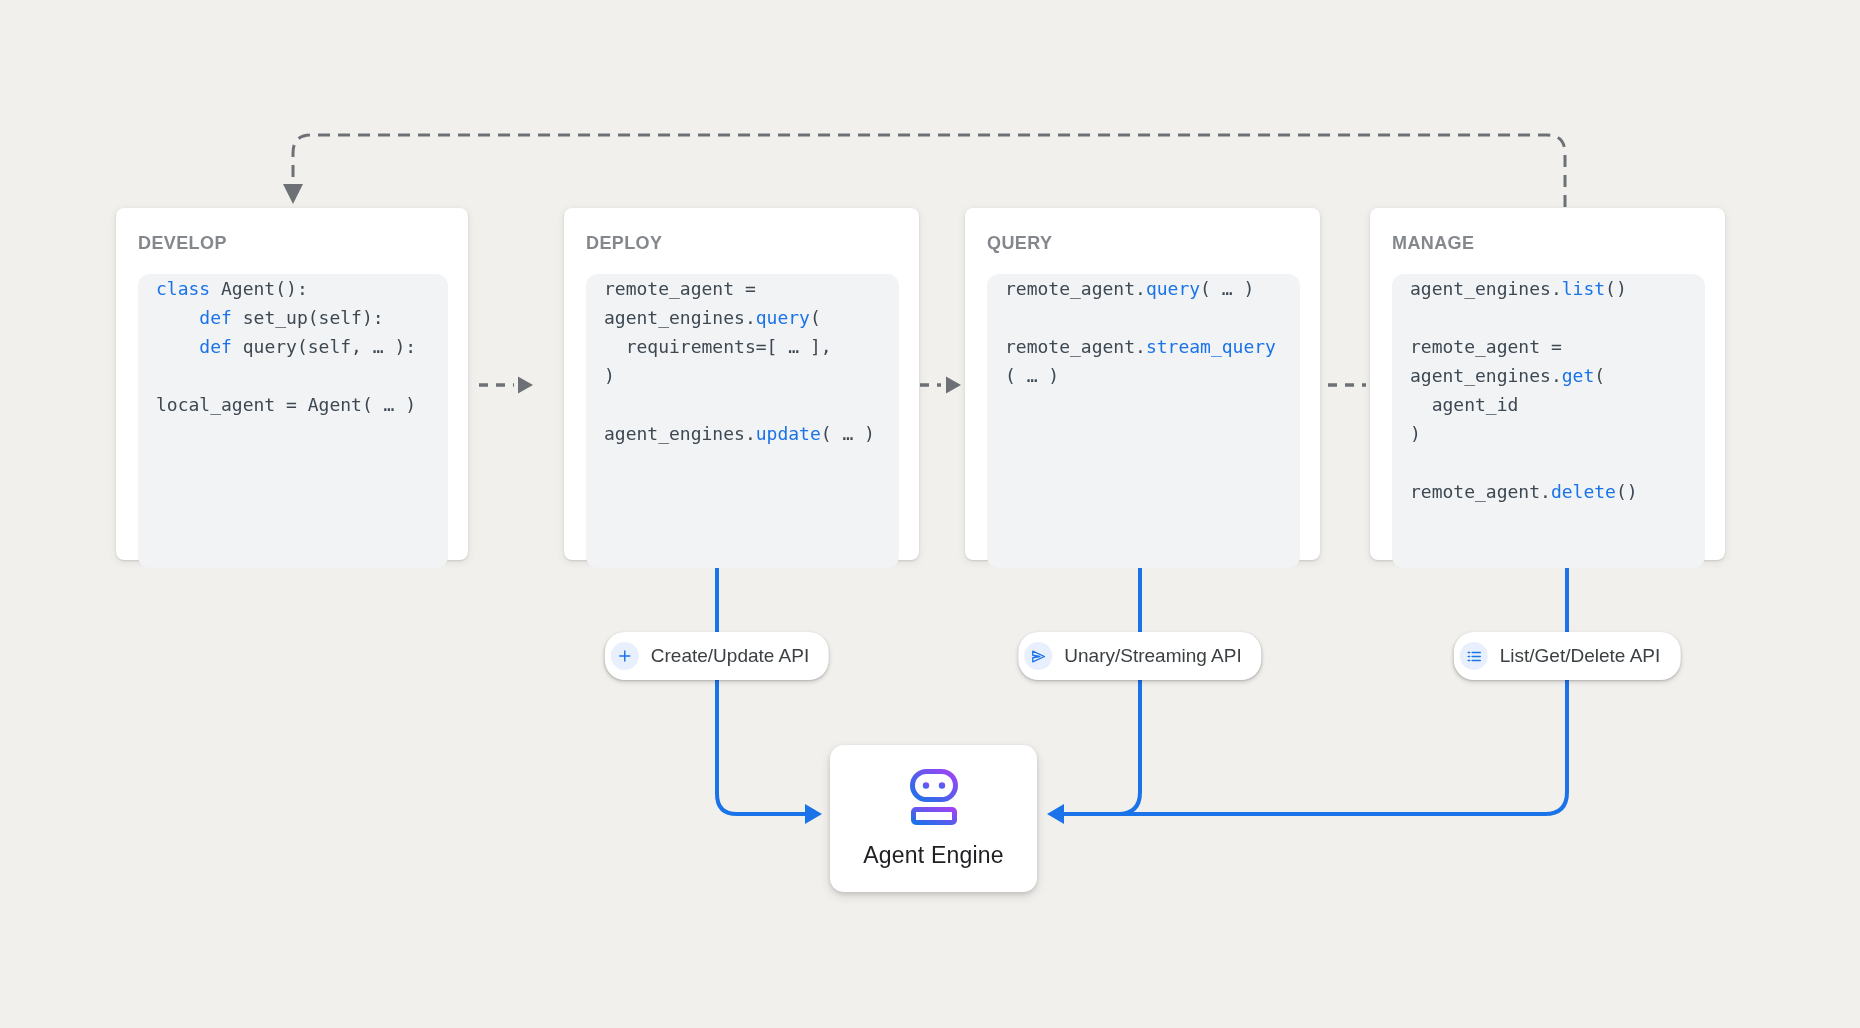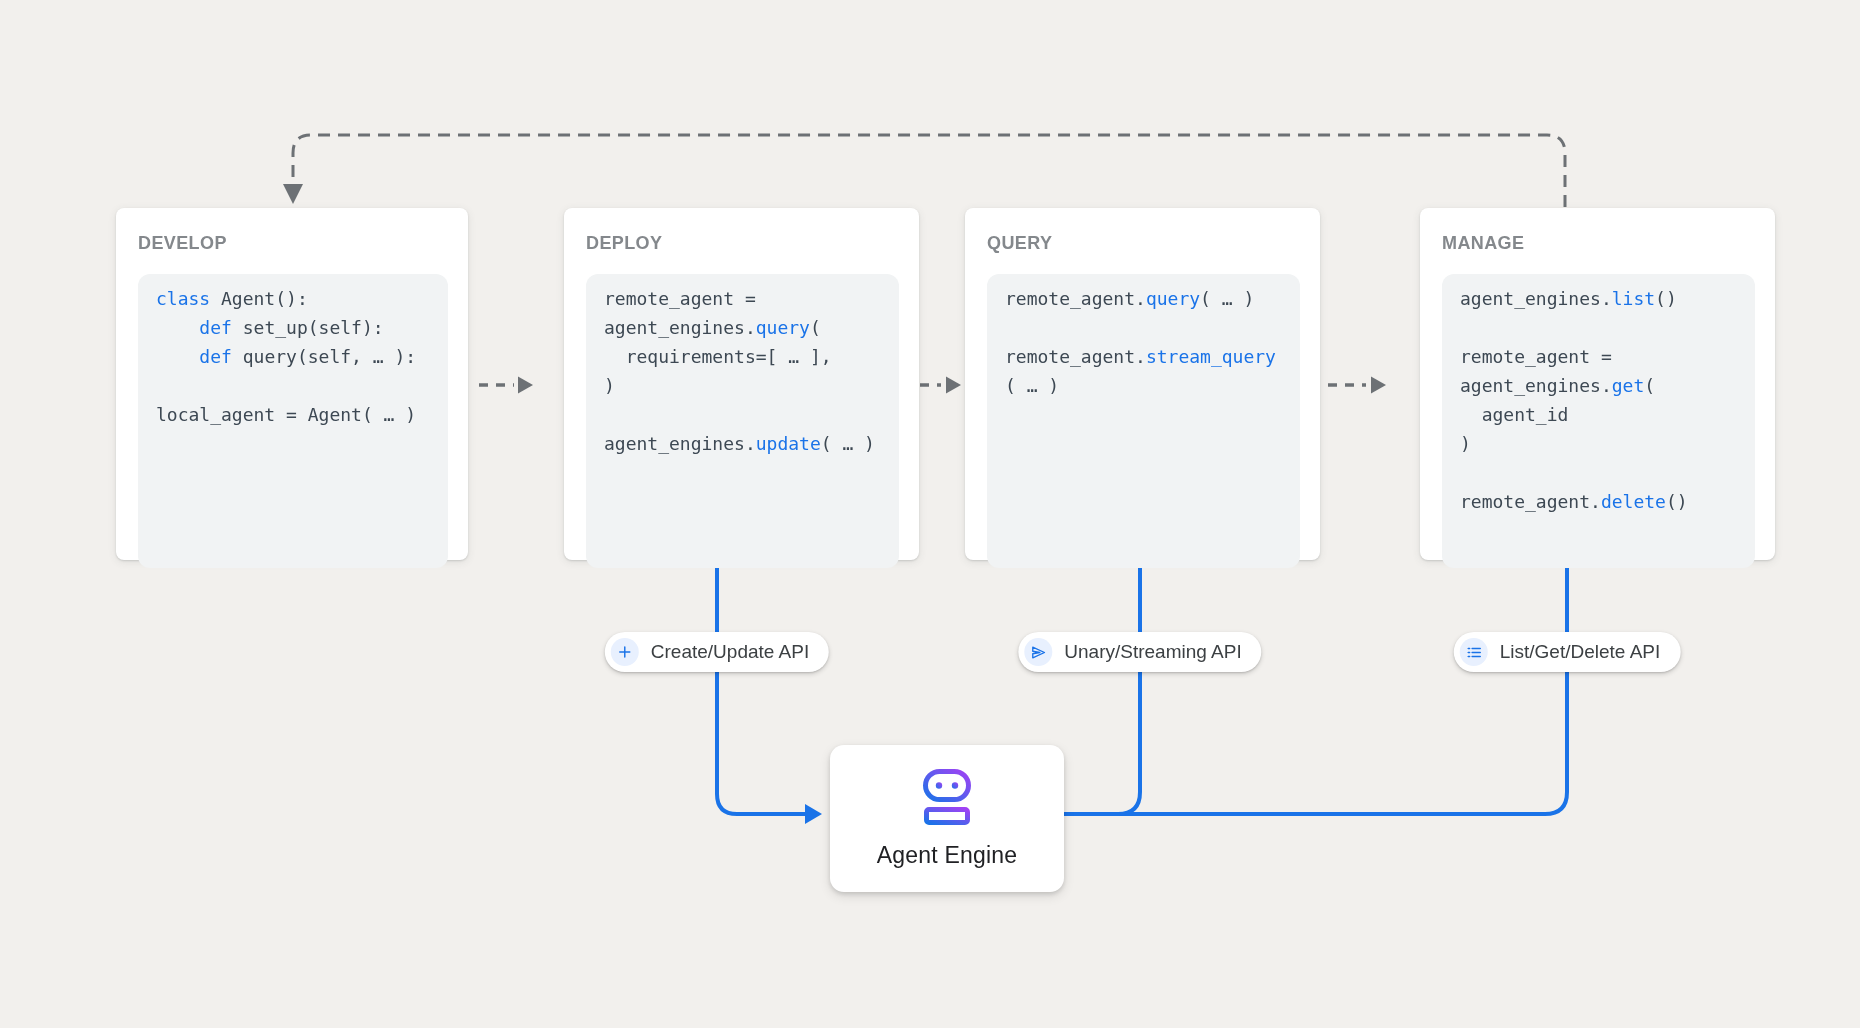--- a/index.html
+++ b/index.html
@@ -17,58 +17,58 @@
   .card{
     position:absolute;top:208px;height:352px;
     background:#ffffff;border-radius:8px;
     box-shadow:0 1px 2px rgba(60,64,67,.18), 0 2px 8px rgba(60,64,67,.10);
     box-sizing:border-box;
     padding:24px 20px 0 22px;
   }
   .c0{left:116px;width:352px;}
   .c1{left:540px;width:355px;margin-left:24px;}
   .c2{left:965px;width:355px;}
-  .c3{left:1420px;width:355px;}
+  .c3{left:1370px;width:355px;}
   .card-title{
     font-size:18px;font-weight:700;color:#84888c;
     letter-spacing:.4px;line-height:22px;
   }
   .code-block{
     margin-top:20px;height:294px;box-sizing:border-box;
     background:#f1f3f4;border-radius:12px;
-    padding:10px 6px 0 18px;
+    padding:0 6px 0 18px;
     font-family:"DejaVu Sans Mono", monospace;
     font-size:18px;line-height:29px;color:#3d4853;
   }
   .code-line{white-space:pre;}
   .tok-b{color:#1a73e8;}
   .tok-c{color:#9aa0a6;}
 
   
   .pill{
-    position:absolute;top:632px;height:40px;
+    position:absolute;top:632px;height:48px;
     transform:translateX(-50%);
     background:#ffffff;border-radius:20px;
     box-shadow:0 1px 2px rgba(0,0,0,.14), 0 2px 5px rgba(0,0,0,.16);
     display:flex;align-items:center;gap:12px;
     padding:0 20px 0 6px;box-sizing:border-box;
   }
   .p0{left:717px;}
   .p1{left:1140px;text-align:right;}
   .p2{left:1567px;}
   .pill-icon{
     width:28px;height:28px;border-radius:50%;
     background:#e8f0fe;flex:0 0 auto;
     display:flex;align-items:center;justify-content:center;
   }
   .pill-label{font-size:19px;color:#3c4043;white-space:nowrap;}
 
   
   .engine{
-    position:absolute;left:830px;top:745px;width:234px;height:147px;
+    position:absolute;left:830px;top:745px;width:207px;height:147px;
     background:#ffffff;border-radius:14px;
     box-shadow:0 2px 4px rgba(0,0,0,.13), 0 4px 12px rgba(0,0,0,.11);
     box-sizing:border-box;
     display:flex;flex-direction:column;align-items:center;
     padding-top:24px;gap:13px;
   }
   .engine-label{font-size:23px;font-weight:500;color:#202124;letter-spacing:.2px;}
 </style>
 </head>
 <body>

